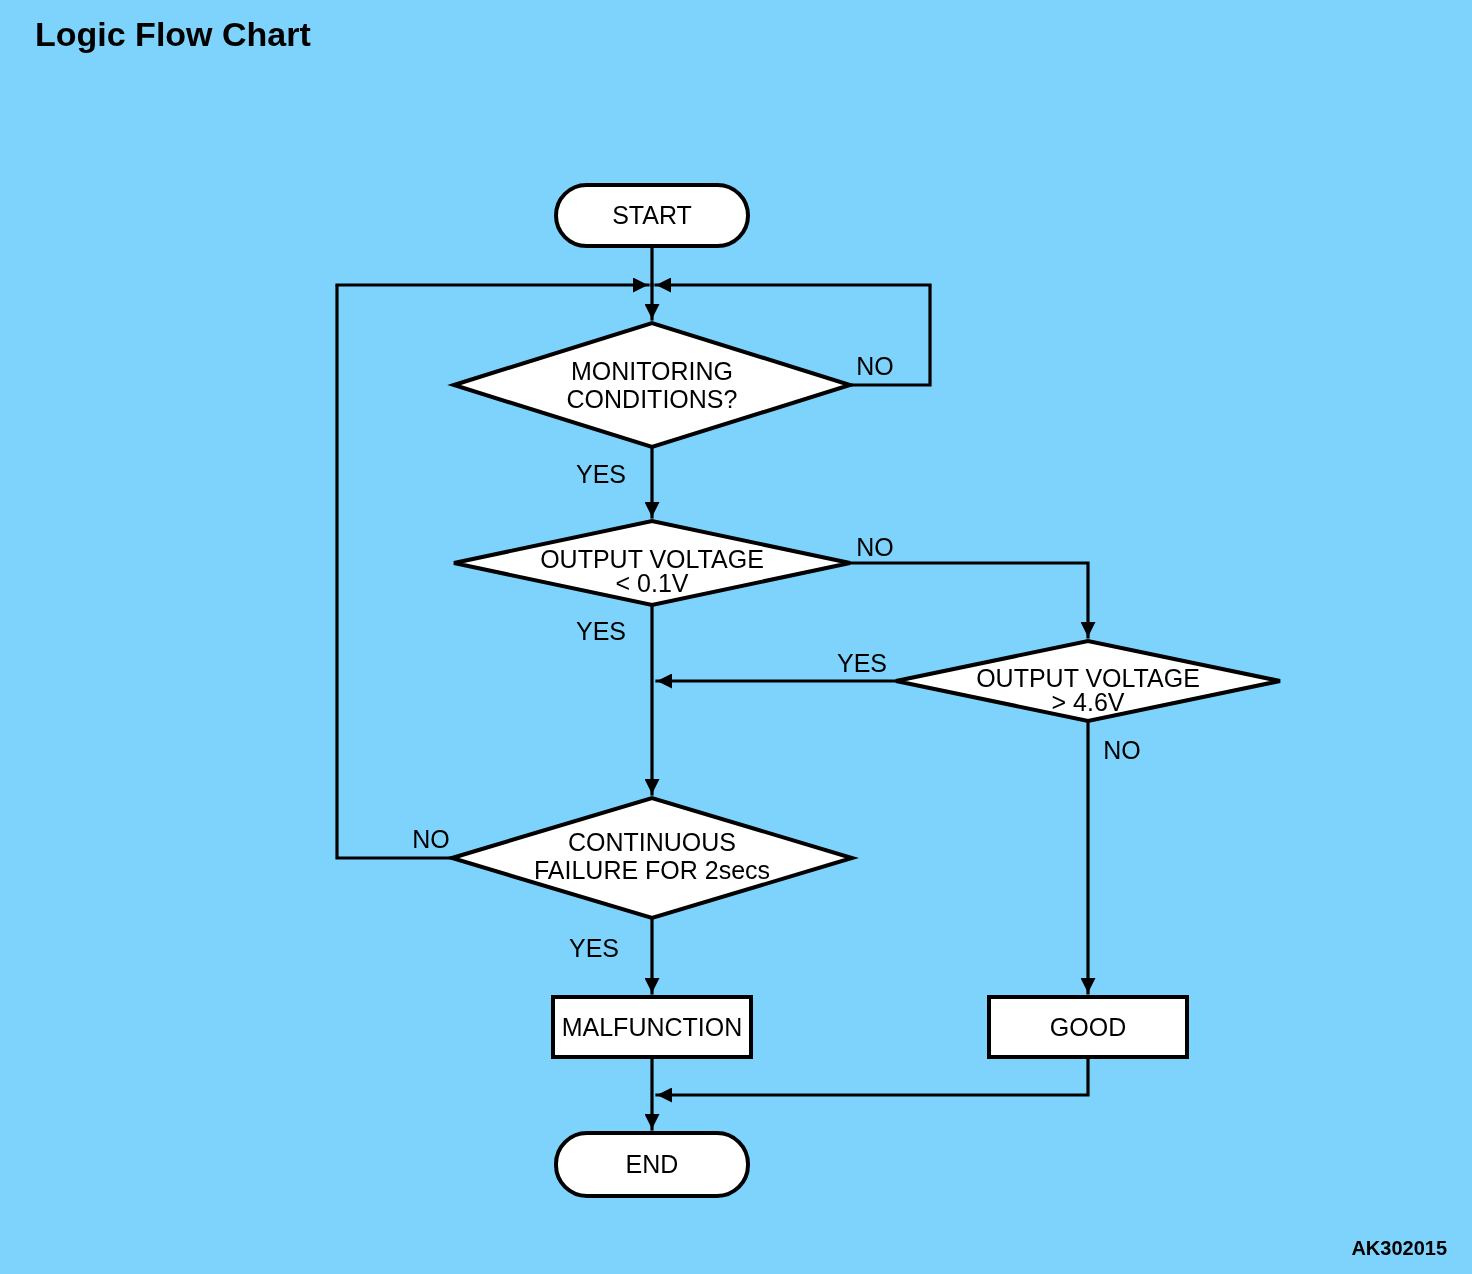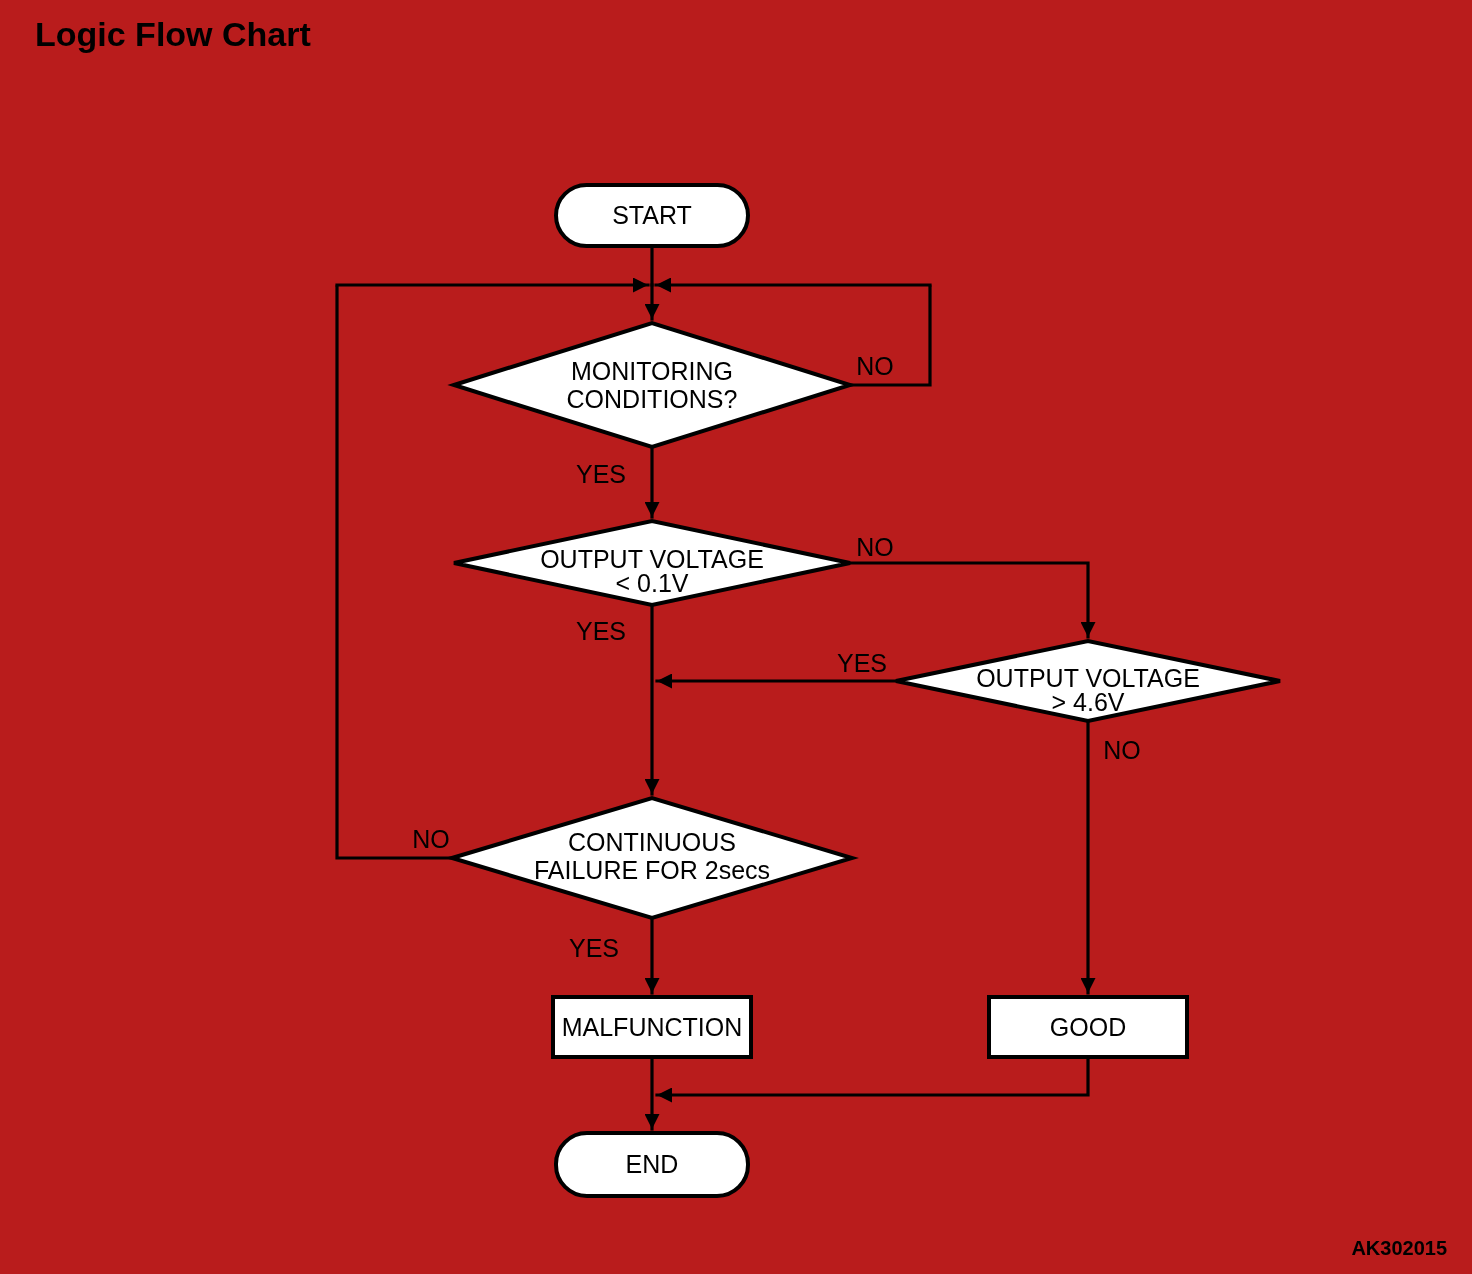--- a/index.html
+++ b/index.html
@@ -1,20 +1,20 @@
 <!DOCTYPE html>
 <html><head>
 <meta charset="utf-8">
 <style>
   html, body { margin: 0; padding: 0; background: #ffffff; }
   .page {
     position: relative;
     width: 1472px;
     height: 1274px;
-    background: #b91c1c;
+    background: #7dd3fc;
     font-family: "Liberation Sans", sans-serif;
   }
   svg text {
     font-family: "Liberation Sans", sans-serif;
     fill: #000000;
   }
   .node-label   { font-size: 25px; }
   .edge-label   { font-size: 25px; }
   .title-text   { font-size: 34px; font-weight: bold; }
   .figure-code  { font-size: 20px; font-weight: bold; }

